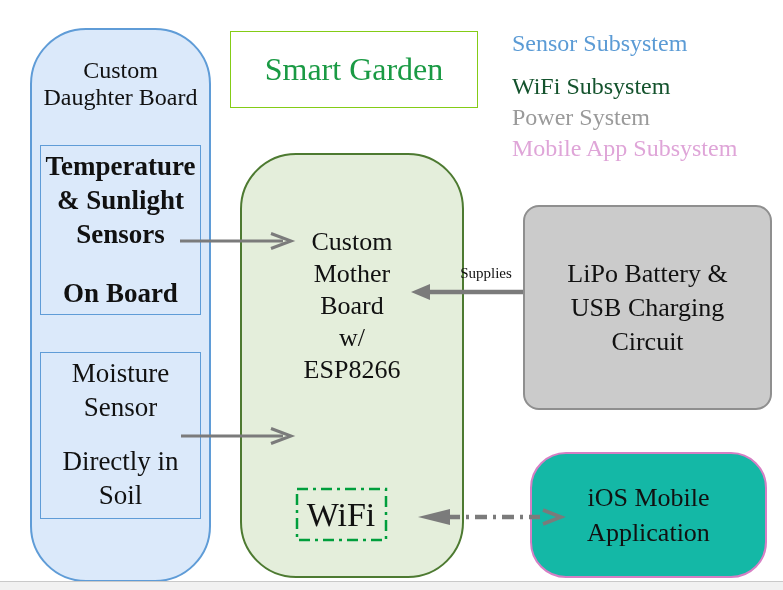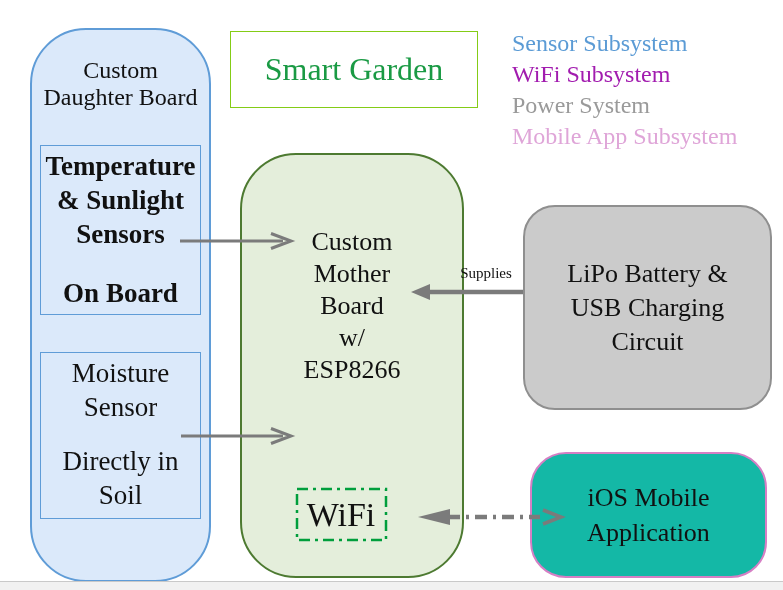--- a/index.html
+++ b/index.html
@@ -43,21 +43,21 @@
     left: 230px; top: 31px; width: 248px; height: 77px;
     border: 1px solid #84cc16;
     display: flex; align-items: center; justify-content: center;
   }
   .title-text { font-size: 32px; color: #1a9a44; }
 
   
   .legend { left: 512px; top: 28px; width: 260px; }
   .legend-item { font-size: 24px; line-height: 31px; white-space: nowrap; }
   .legend-blue  { color: #5b9bd5; }
-  .legend-green { color: #a21caf; }
+  .legend-green { color: #14532d; margin-top: 12px; }
   .legend-gray  { color: #9a9a9a; }
   .legend-pink  { color: #dfa5d8; }
 
   
   .mother-board {
     left: 240px; top: 153px; width: 224px; height: 425px;
     background: #e4eedb;
     border: 2px solid #4d7a31;
     border-radius: 56px;
   }
@@ -69,21 +69,21 @@
     left: 296px; top: 489px; width: 90px; height: 52px;
     display: flex; align-items: center; justify-content: center;
   }
   .wifi-text { font-size: 34px; }
 
   
   .battery-box {
     left: 523px; top: 205px; width: 249px; height: 205px;
     background: #cbcbcb;
     border: 2px solid #8f8f8f;
-    border-radius: 32px;
+    border-radius: 16px;
     display: flex; align-items: center; justify-content: center;
     font-size: 26px; line-height: 34px;
   }
 
   
   .mobile-box {
     left: 530px; top: 452px; width: 237px; height: 126px;
     background: #14b8a6;
     border: 2px solid #d57fc4;
     border-radius: 36px;

